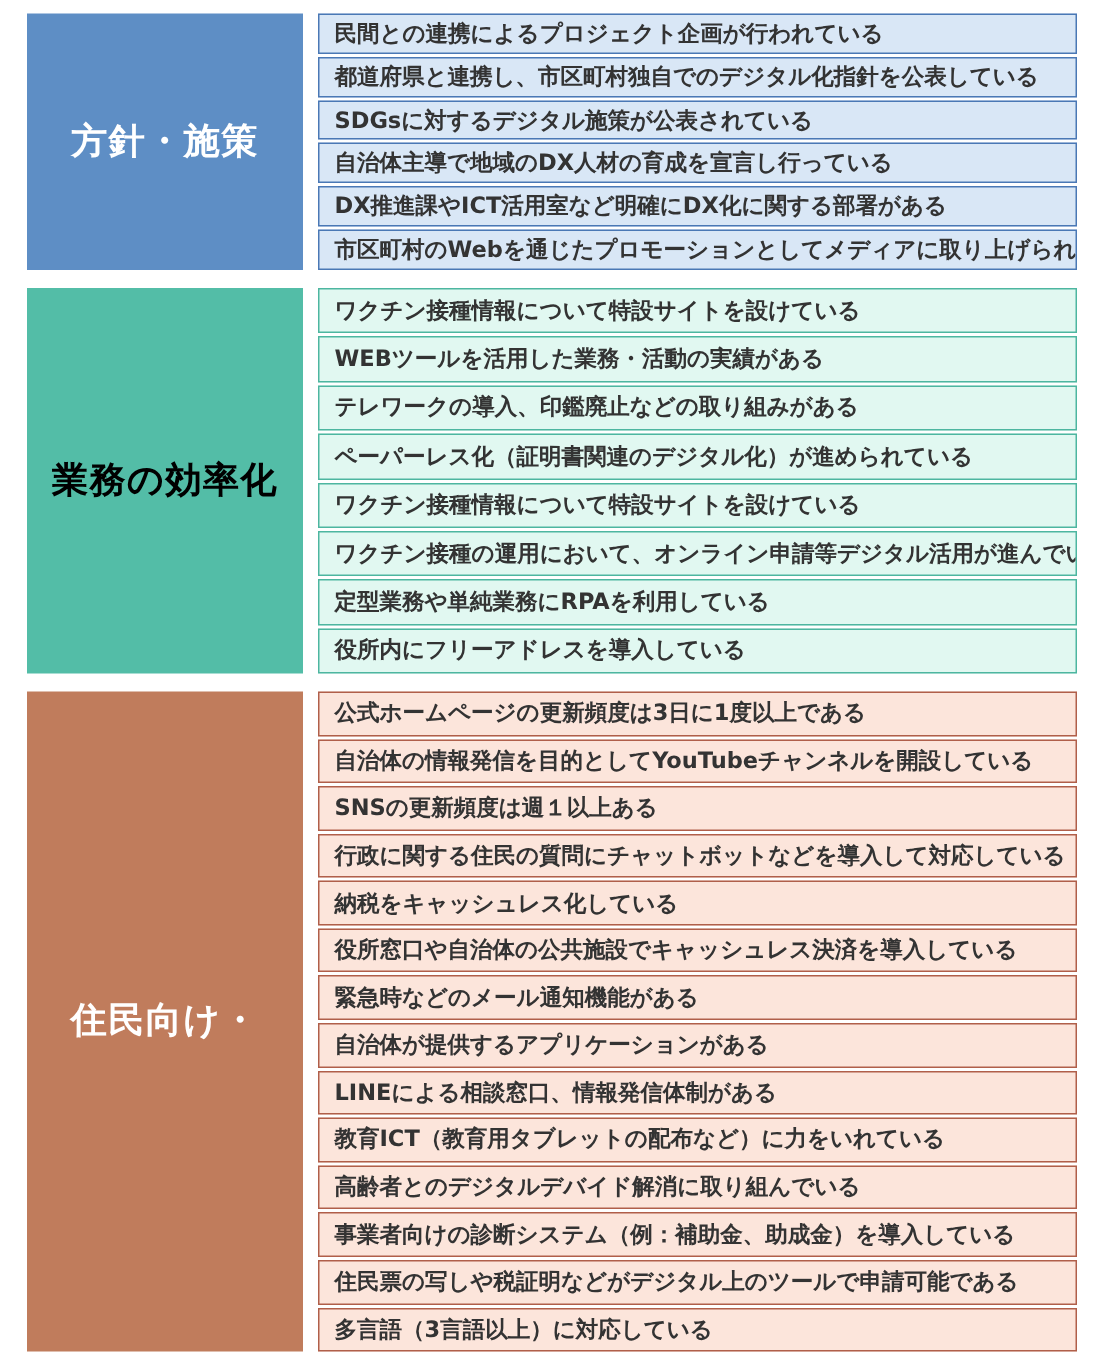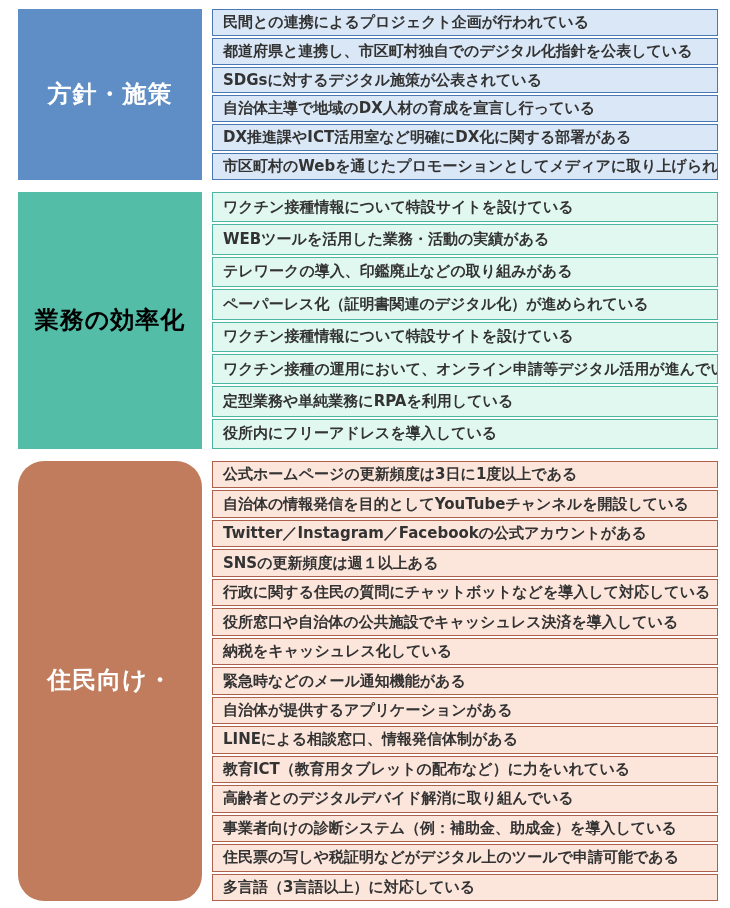--- a/index.html
+++ b/index.html
@@ -93,31 +93,30 @@
         <div class="row">テレワークの導入、印鑑廃止などの取り組みがある</div>
         <div class="row">ペーパーレス化（証明書関連のデジタル化）が進められている</div>
         <div class="row">ワクチン接種情報について特設サイトを設けている</div>
         <div class="row">ワクチン接種の運用において、オンライン申請等デジタル活用が進んでいる</div>
         <div class="row">定型業務や単純業務にRPAを利用している</div>
         <div class="row">役所内にフリーアドレスを導入している</div>
       </div>
   </div>
 
   <div class="section s3" style="--hbg: #c07c5c; --rbg: #fce5db; --rbd: #b05f4a;">
-    <div class="section-header" style="color: rgb(255, 255, 255); border-radius: 26px;">
+    <div class="section-header" style="color: rgb(255, 255, 255);">
         <div>住民向け・</div>
       </div>
     <div class="item-list">
         <div class="row">公式ホームページの更新頻度は3日に1度以上である</div>
         <div class="row">自治体の情報発信を目的としてYouTubeチャンネルを開設している</div>
-        <div class="row">Twitter／Instagram／Facebookの公式アカウントがある</div>
         <div class="row">SNSの更新頻度は週１以上ある</div>
         <div class="row">行政に関する住民の質問にチャットボットなどを導入して対応している</div>
+        <div class="row">納税をキャッシュレス化している</div>
         <div class="row">役所窓口や自治体の公共施設でキャッシュレス決済を導入している</div>
-        <div class="row">納税をキャッシュレス化している</div>
         <div class="row">緊急時などのメール通知機能がある</div>
         <div class="row">自治体が提供するアプリケーションがある</div>
         <div class="row">LINEによる相談窓口、情報発信体制がある</div>
         <div class="row">教育ICT（教育用タブレットの配布など）に力をいれている</div>
         <div class="row">高齢者とのデジタルデバイド解消に取り組んでいる</div>
         <div class="row">事業者向けの診断システム（例：補助金、助成金）を導入している</div>
         <div class="row">住民票の写しや税証明などがデジタル上のツールで申請可能である</div>
         <div class="row">多言語（3言語以上）に対応している</div>
       </div>
   </div>

